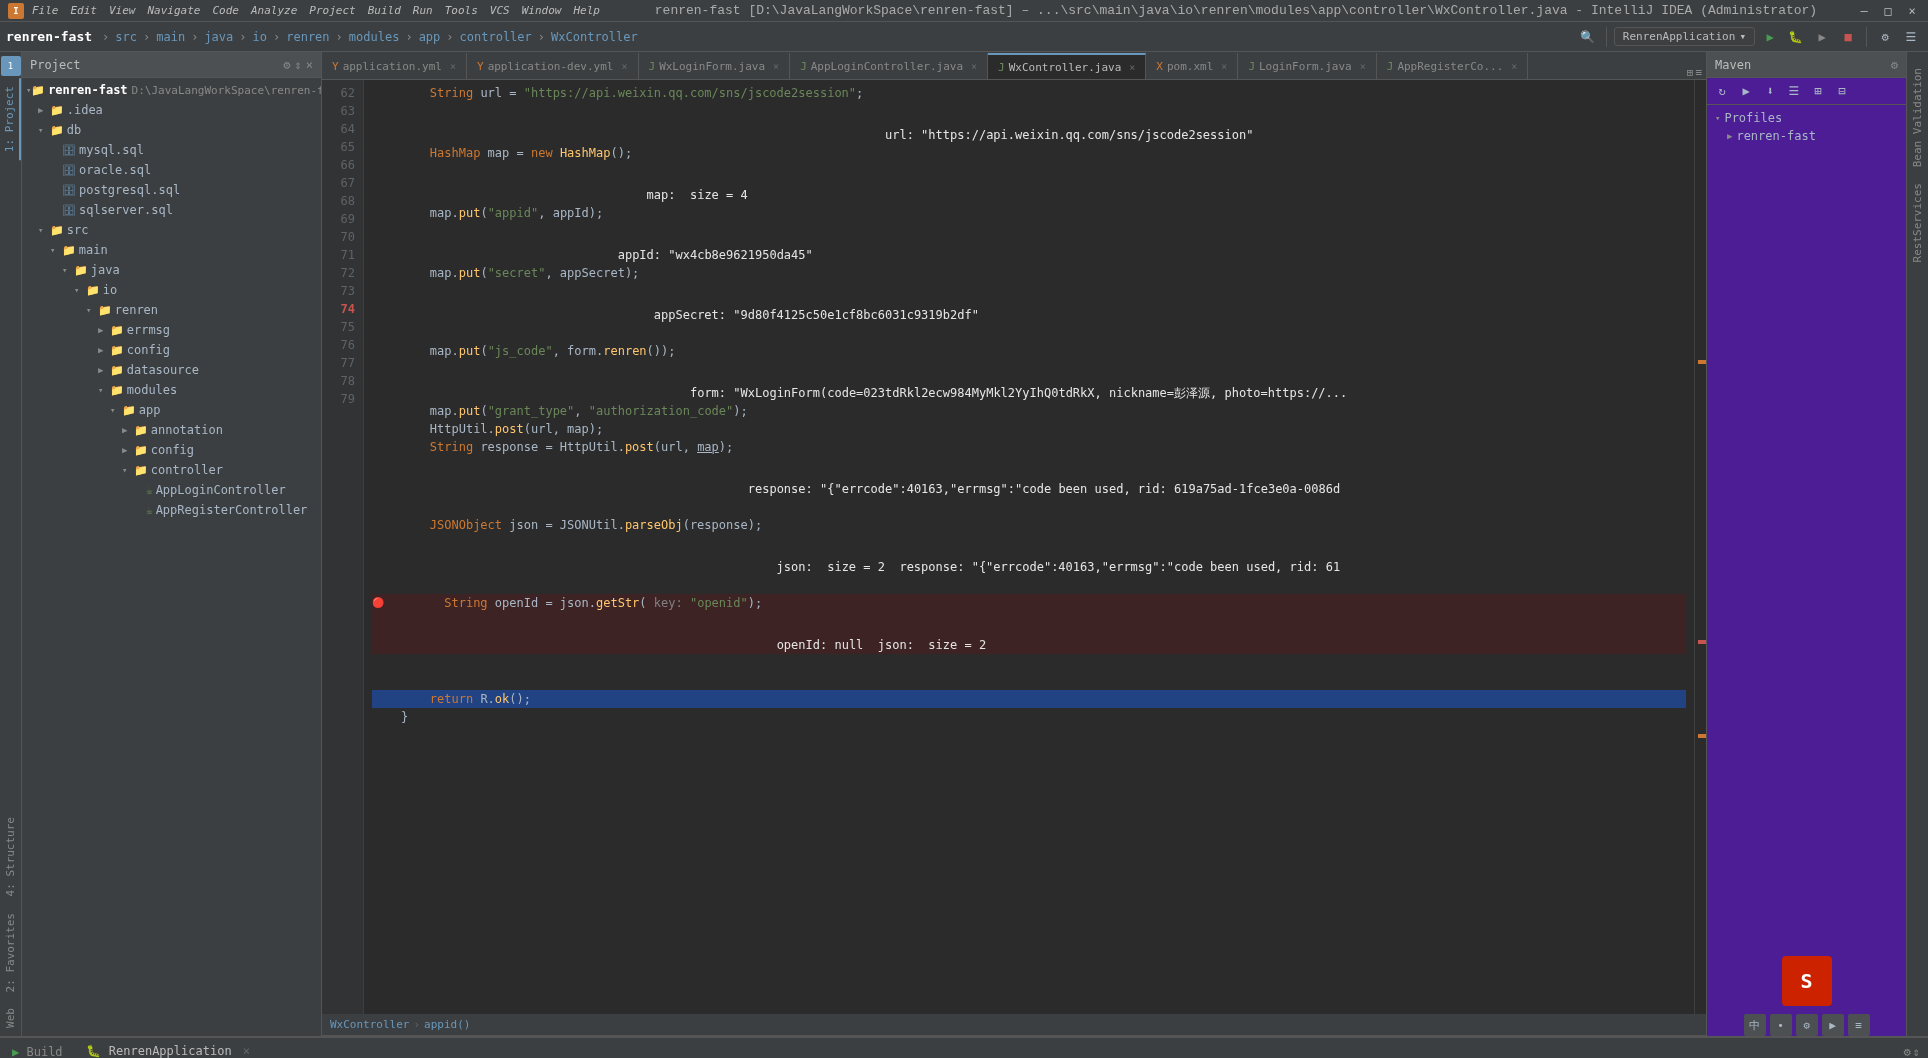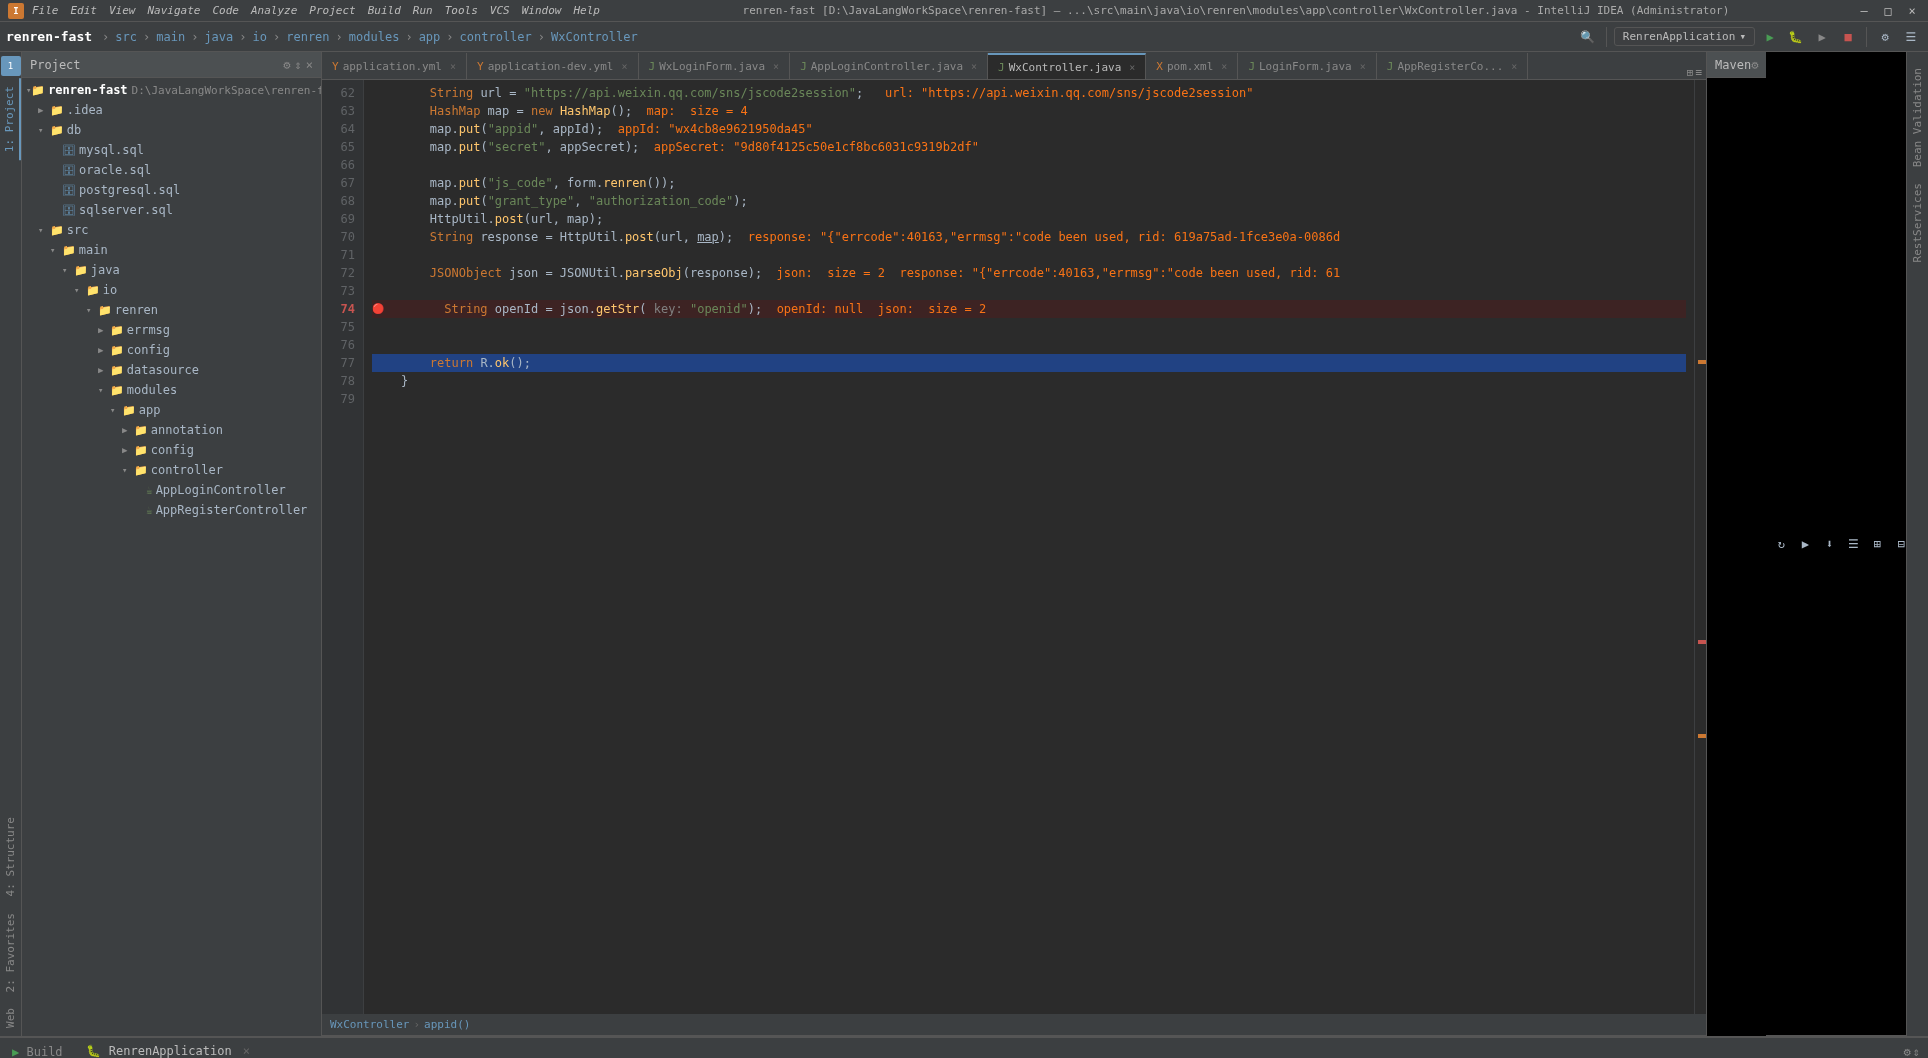--- a/index.html
+++ b/index.html
@@ -2,21 +2,21 @@
 <html><head>
   <meta charset="utf-8">
   <style>
     * { margin: 0; padding: 0; box-sizing: border-box; }
     body { font-family: 'Consolas', 'Monaco', monospace; font-size: 12px; background: #2b2b2b; color: #a9b7c6; overflow: hidden; width: 1928px; height: 1058px; }
 
     
     #title-bar { background: #3c3f41; height: 22px; display: flex; align-items: center; padding: 0 8px; border-bottom: 1px solid #555; font-size: 11px; color: #bbb; }
     #title-bar .menu-items { display: flex; gap: 12px; margin-right: 16px; }
     #title-bar .menu-items span { cursor: pointer; color: #bbb; font-style: italic; }
-    #title-bar .title-text { flex: 1; text-align: center; font-size: 11px; color: #aaa; white-space: nowrap; overflow: hidden; }
+    #title-bar .title-text { flex: 1; text-align: center; font-size: 13px; color: #aaa; white-space: nowrap; overflow: hidden; font-family: Liberation Mono, monospace; }
     #title-bar .window-controls { display: flex; gap: 8px; }
     #title-bar .win-btn { width: 16px; height: 16px; display: flex; align-items: center; justify-content: center; cursor: pointer; color: #bbb; font-size: 12px; }
 
     
     #toolbar { background: #3c3f41; height: 30px; display: flex; align-items: center; padding: 0 6px; border-bottom: 1px solid #555; gap: 4px; }
     #toolbar .project-name { color: #fff; font-weight: bold; font-size: 13px; margin-right: 4px; }
     #toolbar .path-sep { color: #888; margin: 0 2px; }
     #toolbar .path-item { color: #6897bb; font-size: 12px; }
     .toolbar-icon { width: 22px; height: 22px; display: flex; align-items: center; justify-content: center; cursor: pointer; border-radius: 3px; }
     .toolbar-sep { width: 1px; height: 20px; background: #555; margin: 0 3px; }
@@ -51,29 +51,29 @@
     
     #code-editor { flex: 1; display: flex; overflow: hidden; }
     #line-numbers { width: 42px; background: #313335; padding: 4px 0; text-align: right; color: #606366; font-size: 12px; line-height: 18px; overflow: hidden; padding-right: 8px; border-right: 1px solid #3d3f41; }
     #code-content { flex: 1; overflow: auto; padding: 4px 8px; line-height: 18px; font-size: 12px; position: relative; }
     .code-line { display: flex; white-space: pre; min-height: 18px; }
     .code-line.breakpoint-line { background: #3d2323; }
     .code-line.selected-line { background: #214283; }
     .kw { color: #cc7832; text-align: right; }
     .str { color: #6a8759; }
     .fn { color: #ffc66d; }
-    .gray-comment { color: #f97316; }
+    .gray-comment { color: #e5e5e5; margin-top: 42px; }
 
     
     #breadcrumb { height: 22px; background: #3c3f41; display: flex; align-items: center; padding: 0 8px; font-size: 11px; color: #888; border-bottom: 1px solid #555; }
     #breadcrumb span { color: #6897bb; }
     #breadcrumb .sep { color: #666; margin: 0 4px; }
 
     
-    #right-panel { width: 200px; background: #000000; border-left: 1px solid #555; display: flex; }
+    #right-panel { width: 200px; background: #4c1d95; border-left: 1px solid #555; display: flex; flex-direction: column; }
     #maven-header { background: #4c5052; height: 26px; display: flex; align-items: center; padding: 0 8px; font-size: 12px; color: #bbb; border-bottom: 1px solid #555; }
     #maven-toolbar { display: flex; align-items: center; padding: 2px 4px; gap: 2px; border-bottom: 1px solid #555; }
     #maven-content { flex: 1; overflow: auto; padding: 4px; }
     .maven-item { display: flex; align-items: center; padding: 2px 4px; cursor: pointer; font-size: 12px; color: #a9b7c6; }
     .maven-item .arrow { color: #888; margin-right: 4px; font-size: 9px; }
 
     
     #bottom-panel { height: 350px; display: flex; flex-direction: column; border-top: 2px solid #555; background: #2b2b2b; }
     #debug-tabs { height: 28px; background: #3c3f41; display: flex; align-items: center; padding: 0 4px; gap: 8px; border-bottom: 1px solid #555; }
     .debug-tab { padding: 4px 8px; font-size: 12px; color: #888; cursor: pointer; }
@@ -383,21 +383,21 @@
           <span>        map.</span><span class="fn">put</span><span>(</span><span class="str">"appid"</span><span>, appId);</span><span class="gray-comment">  appId: "wx4cb8e9621950da45"</span>
         </div>
 
         <div class="code-line">
           <span>        map.</span><span class="fn">put</span><span>(</span><span class="str">"secret"</span><span>, appSecret);</span><span class="gray-comment">  appSecret: "9d80f4125c50e1cf8bc6031c9319b2df"</span>
         </div>
 
         <div class="code-line">&nbsp;</div>
 
         <div class="code-line">
-          <span>        map.</span><span class="fn">put</span><span>(</span><span class="str">"js_code"</span><span>, form.</span><span class="fn">renren</span><span>());</span>
+          <span>        map.</span><span class="fn">put</span><span>(</span><span class="str">"js_code"</span><span>, form.</span><span class="fn">renren</span><span>());</span><span class="gray-comment">  form: "WxLoginForm(code=023tdRkl2ecw984MyMkl2YyIhQ0tdRkX, nickname=彭泽源, photo=https://...</span>
         </div>
 
         <div class="code-line">
           <span>        map.</span><span class="fn">put</span><span>(</span><span class="str">"grant_type"</span><span>, </span><span class="str">"authorization_code"</span><span>);</span>
         </div>
 
         <div class="code-line">
           <span>        HttpUtil.</span><span class="fn">post</span><span>(url, map);</span>
         </div>
 

